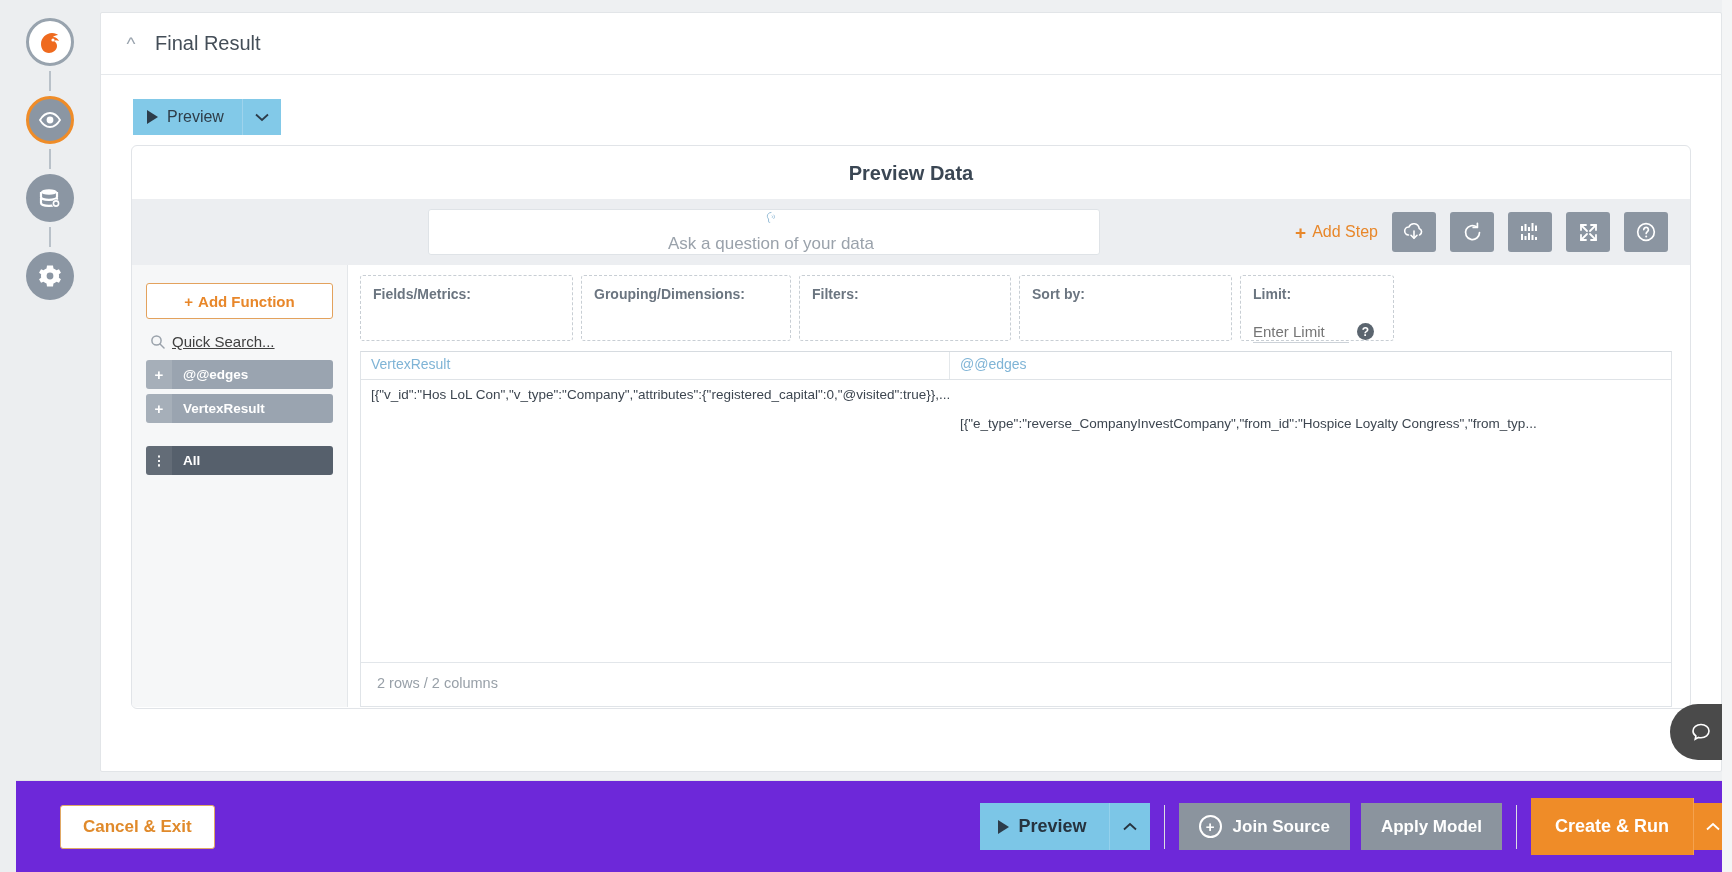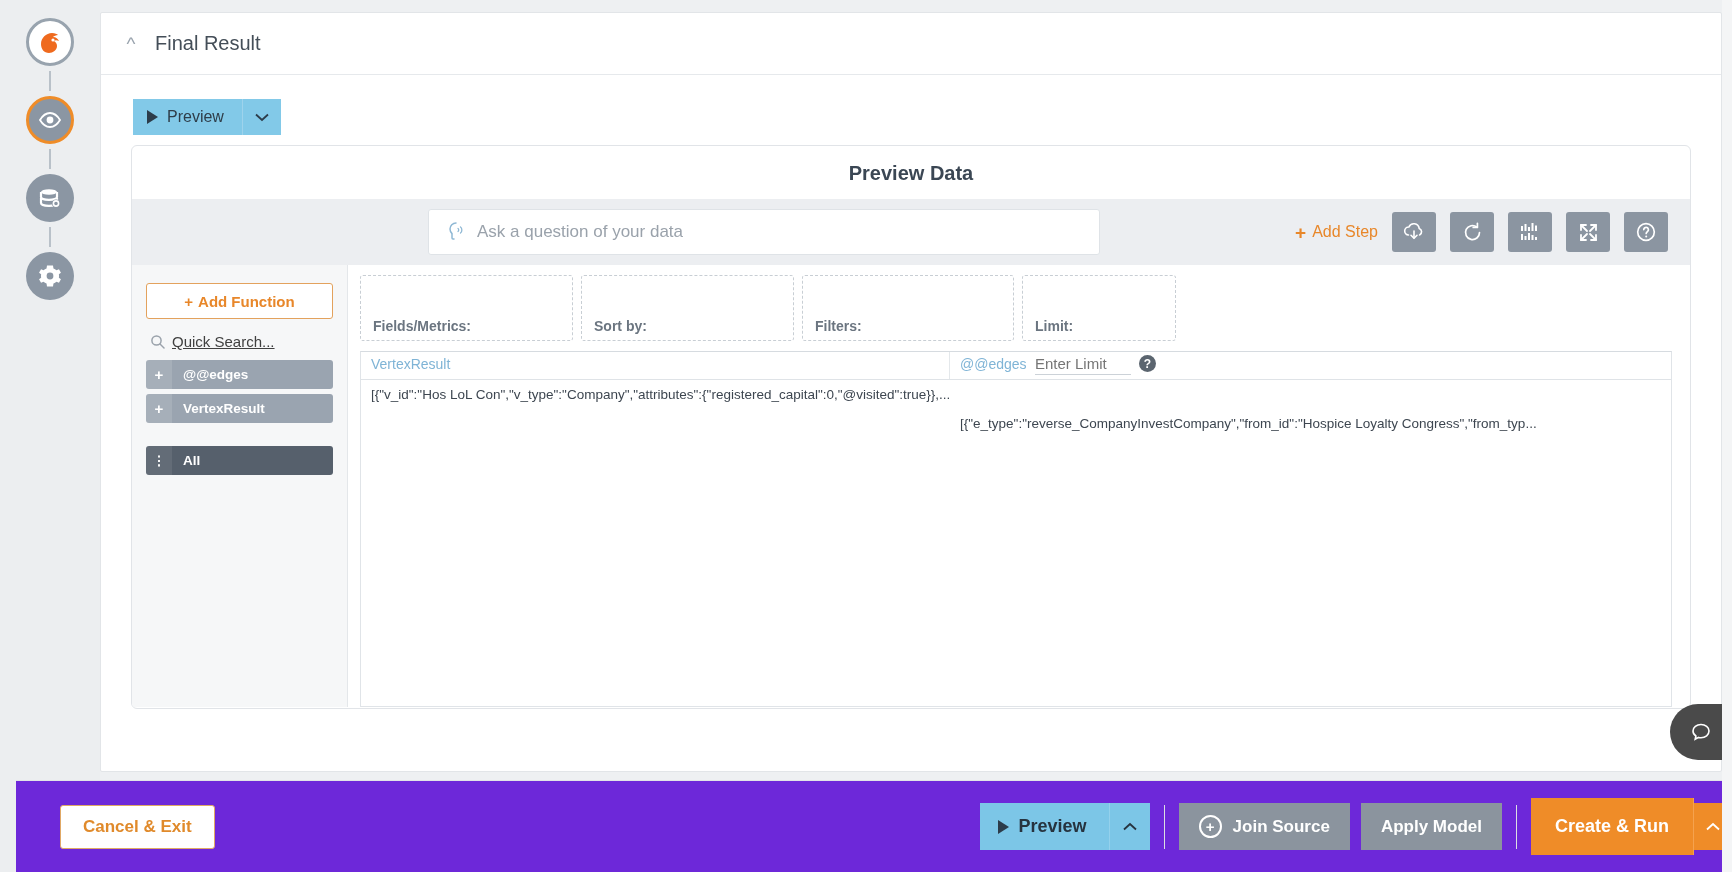--- a/index.html
+++ b/index.html
@@ -125,20 +125,21 @@
   }
   .ask-box {
     margin-left: 296px;
     width: 672px; height: 46px;
     background: #fff;
     border: 1px solid #dfe3e7;
     border-radius: 3px;
     display: flex; align-items: center;
     padding-left: 14px;
     gap: 8px;
+    flex-direction: column;
   }
   .ask-placeholder { color: #9aa2ab; font-size: 17px; }
   .tb-right {
     margin-left: auto;
     display: flex; align-items: center; gap: 14px;
   }
   .add-step {
     color: #e8872a; font-size: 16px;
     display: flex; align-items: center; gap: 6px;
     cursor: pointer; white-space: nowrap;
@@ -202,21 +203,21 @@
     padding: 10px 18px 0 12px;
     gap: 8px;
     height: 86px;
   }
   .chip {
     border: 1px dashed #c8ced4;
     border-radius: 3px;
     padding: 10px 0 0 12px;
     height: 66px;
   }
-  .chip-label { color: #6b7580; font-size: 14px; font-weight: bold; margin-top: 32px; }
+  .chip-label { color: #6b7580; font-size: 14px; font-weight: bold; }
   .chip.fields { width: 213px; }
   .chip.group  { width: 210px; }
   .chip.sort   { width: 213px; }
   .chip.filters{ width: 212px; }
   .chip.limit  { width: 154px; }
   .limit-input-wrap {
     display: flex; align-items: flex-end; gap: 8px;
     margin-top: 21px;
   }
   .limit-input {
@@ -537,25 +538,28 @@
             <span class="fn-label">All</span>
           </div>
         </div>
 
         <div class="grid-side">
 
           <div class="chip-row">
             <div class="chip fields">
               <div class="chip-label">Fields/Metrics:</div>
             </div>
+            <div class="chip group">
+              <div class="chip-label">Grouping/Dimensions:</div>
+            </div>
+            <div class="chip filters">
+              <div class="chip-label">Filters:</div>
+            </div>
             <div class="chip sort">
               <div class="chip-label">Sort by:</div>
-            </div>
-            <div class="chip filters">
-              <div class="chip-label">Filters:</div>
             </div>
             <div class="chip limit">
               <div class="chip-label">Limit:</div>
               <div class="limit-input-wrap">
                 <input class="limit-input" type="text" placeholder="Enter Limit" style="">
                 <span class="q-badge">?</span>
               </div>
             </div>
           </div>
 
@@ -570,20 +574,21 @@
               <div class="td c2"></div>
             </div>
 
             <div class="tbl-row">
               <div class="td c1"></div>
               <div class="td c2">[{"e_type":"reverse_CompanyInvestCompany","from_id":"Hospice Loyalty Congress","from_typ...</div>
             </div>
 
             <div class="tbl-spacer"></div>
 
+            <div class="tbl-footer">2 rows / 2 columns</div>
           </div>
 
         </div>
       </div>
     </div>
   </div>
 
   <div class="chat-widget">
     <svg width="26" height="26" viewBox="0 0 26 26">
       <path d="M13 5.5c-4.4 0-8 2.9-8 6.5 0 2 1.1 3.8 2.9 5l-.7 3.2 3.4-1.8c.76.2 1.6.3 2.4.3 4.4 0 8-2.9 8-6.7S17.4 5.5 13 5.5z" fill="none" stroke="#ffffff" stroke-width="1.6"></path>

